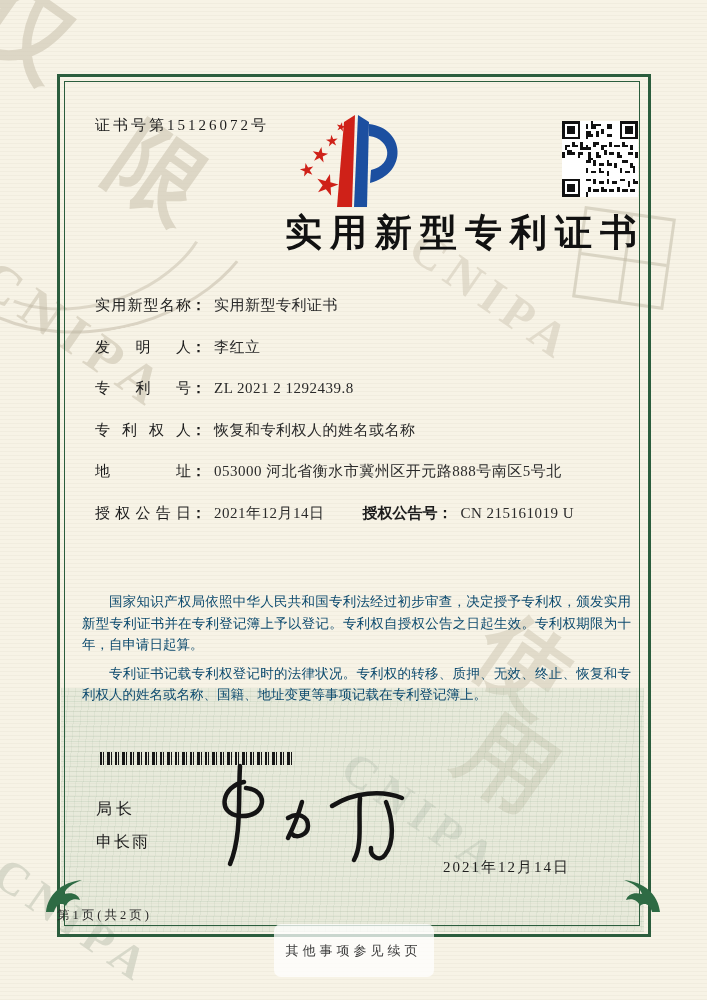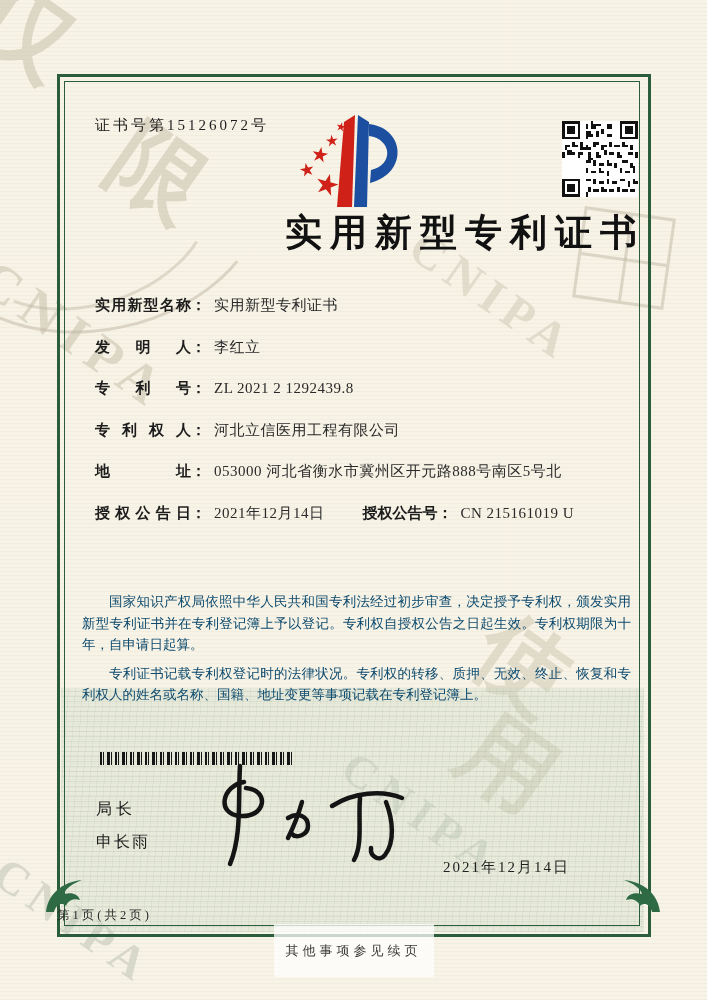--- a/index.html
+++ b/index.html
@@ -40,21 +40,21 @@
   
   .cert-no{position:absolute;left:95px;top:116px;font-size:15px;letter-spacing:3px;color:#1d1d1d;}
   .logo{position:absolute;left:283px;top:112px;width:150px;height:102px;}
   .qr{position:absolute;left:562px;top:121px;width:76px;height:76px;}
   .title{position:absolute;left:57px;top:208px;width:588px;text-align:right;
          font-size:37px;font-weight:bold;letter-spacing:8px;color:#111;}
 
   
   .fields{position:absolute;left:95px;top:292px;width:525px;font-size:15px;}
   .frow{height:27px;line-height:27px;margin-bottom:14.5px;white-space:nowrap;}
-  .flabel{display:inline-block;width:96px;text-align:justify;text-align-last:justify;font-weight:700;color:#1c1c1c;}
+  .flabel{display:inline-block;width:96px;text-align:justify;text-align-last:justify;font-weight:400;color:#1c1c1c;}
   .fcolon{font-weight:600;margin-right:8px;color:#1c1c1c;}
   .fvalue{letter-spacing:0.5px;color:#2a2a2a;}
   .fgroup2{margin-left:38px;}
   .flabel2{font-weight:600;color:#1c1c1c;}
 
   
   .paras{position:absolute;left:82px;top:591px;width:549px;font-size:13.5px;line-height:21.5px;
          text-align:justify;color:#0c4a6e;}
   .para{text-indent:2em;margin:0 0 7px 0;}
 
@@ -64,21 +64,21 @@
           transparent 4px 7px,#161616 7px 10px,transparent 10px 11px,#161616 11px 12px,transparent 12px 15px);}
   .director-title{position:absolute;left:96px;top:799px;font-size:16px;letter-spacing:4px;color:#1c1c1c;}
   .director-name{position:absolute;left:96px;top:832px;font-size:16px;letter-spacing:2px;color:#1c1c1c;}
   .sig{position:absolute;left:182px;top:762px;width:240px;height:112px;}
   .issue-date{position:absolute;left:443px;top:858px;font-size:15px;letter-spacing:2px;color:#1f1f1f;}
 
   .page-info{position:absolute;left:57px;top:907px;width:588px;text-align:left;
         font-size:12.5px;letter-spacing:3px;color:#2a2a2a;}
   .footer-note{position:absolute;left:0;top:942px;width:707px;text-align:center;font-size:13px;
         letter-spacing:4px;color:#3c3c3c;}
-  .footer-note span{background:rgba(255,255,255,0.75);padding:19px 12px;}
+  .footer-note span{background:rgba(255,255,255,0.75);padding:19px 12px;border-radius:7px;}
 
   .orn{position:absolute;width:40px;height:40px;}
   .orn-l{left:44px;top:874px;}
   .orn-r{left:622px;top:874px;transform:scaleX(-1);}
 </style>
 </head>
 <body>
 
 <div class="page">
 
@@ -130,21 +130,21 @@
     <div class="frow">
       <span class="flabel">实用新型名称</span><span class="fcolon">：</span><span class="fvalue">实用新型专利证书</span>
     </div>
     <div class="frow">
       <span class="flabel">发明人</span><span class="fcolon">：</span><span class="fvalue">李红立</span>
     </div>
     <div class="frow">
       <span class="flabel">专利号</span><span class="fcolon">：</span><span class="fvalue">ZL 2021 2 1292439.8</span>
     </div>
     <div class="frow">
-      <span class="flabel">专利权人</span><span class="fcolon">：</span><span class="fvalue">河北立信医用工程有限公司</span>
+      <span class="flabel">专利权人</span><span class="fcolon">：</span><span class="fvalue">恢复和专利权人的姓名或名称</span>
     </div>
     <div class="frow">
       <span class="flabel">地址</span><span class="fcolon">：</span><span class="fvalue">053000 河北省衡水市冀州区开元路888号南区5号北</span>
     </div>
     <div class="frow">
       <span class="flabel">授权公告日</span><span class="fcolon">：</span><span class="fvalue">2021年12月14日</span><span class="fgroup2"><span class="flabel2">授权公告号</span><span class="fcolon">：</span><span class="fvalue">CN 215161019 U</span></span>
     </div>
   </div>
 
   <div class="paras">

